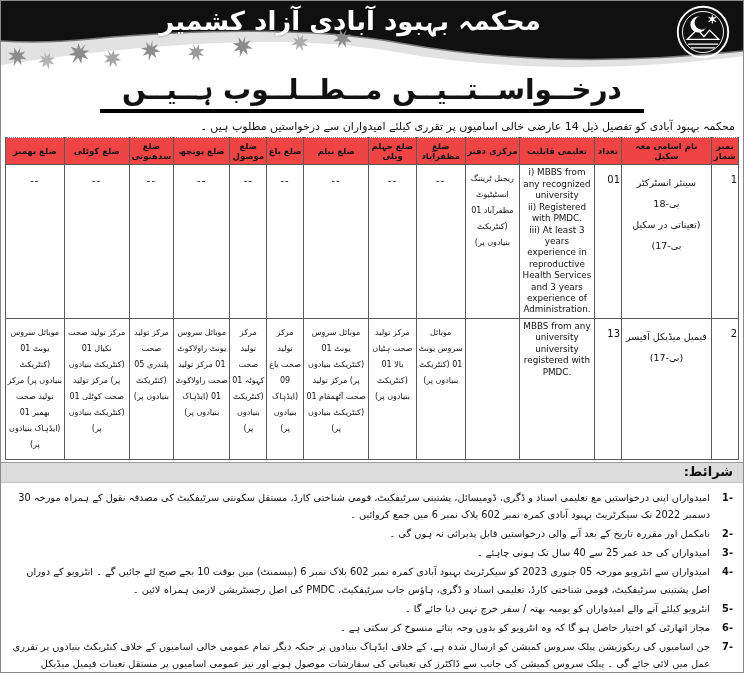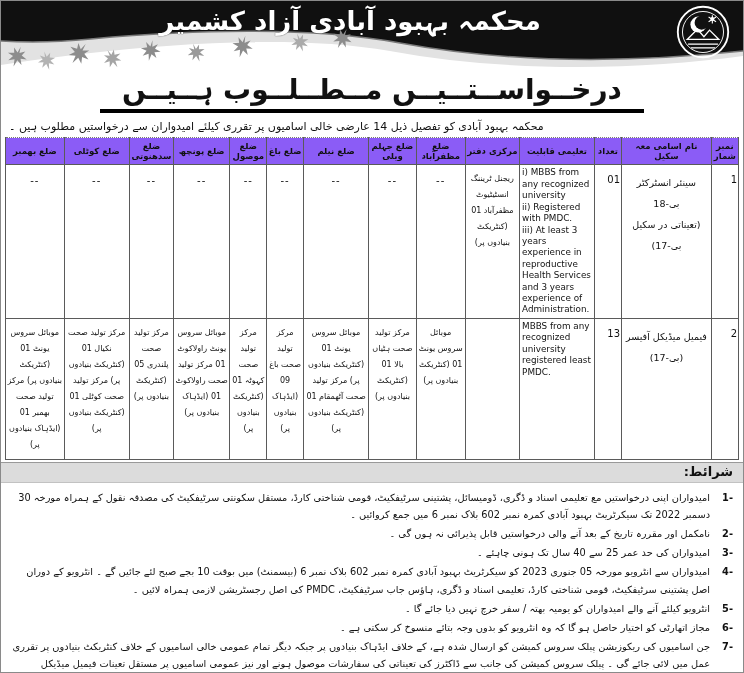--- a/index.html
+++ b/index.html
@@ -17,34 +17,34 @@
     white-space:nowrap;text-shadow:0 0 1px #000;
   }
   .logo{position:absolute;top:3px;right:12px;width:56px;height:56px;}
   
   .main-heading{text-align:center;margin-top:-4px;height:42px;}
   .main-heading span{
     display:inline-block;font-size:28px;font-weight:bold;direction:rtl;
     border-bottom:4px solid #000;padding:0 22px 3px;line-height:1.1;
   }
   
-  .intro{direction:rtl;text-align:left;font-size:11px;padding:2px 8px 3px;line-height:1.4;}
+  .intro{direction:rtl;text-align:right;font-size:11px;padding:2px 8px 3px;line-height:1.4;}
   
   table.vac{
     width:calc(100% - 8px);margin:0 4px;border-collapse:collapse;
     table-layout:fixed;direction:rtl;
   }
   table.vac th,table.vac td{border:1px solid #5a5a5a;overflow:hidden;}
   table.vac th{
-    font-size:8.5px;font-weight:bold;padding:3px 1px;background:#8b5cf6;
+    font-size:8.5px;font-weight:bold;padding:3px 1px;background:#ef4444;
     border-top:1px dotted #777;
   }
   td.ur{font-size:8px;text-align:center;vertical-align:top;padding:6px 1px;line-height:2.0;}
   td.urname{font-size:9.5px;text-align:center;vertical-align:top;padding:8px 2px;line-height:2.2;}
-  td.en{font-size:8.8px;direction:ltr;text-align:left;vertical-align:top;padding:2px 2px;line-height:1.3;}
+  td.en{font-size:8.8px;direction:ltr;text-align:center;vertical-align:top;padding:2px 2px;line-height:1.3;}
   td.numcell{font-size:10px;vertical-align:top;padding-top:9px;}
   td.dash{font-size:10px;text-align:center;vertical-align:top;padding-top:10px;letter-spacing:1px;}
   
   .shara{
     background:#dcdcdc;border-top:1px solid #999;border-bottom:1px solid #c2c2c2;
     direction:rtl;font-weight:bold;font-size:13px;padding:1px 10px 3px;margin-top:2px;
   }
   .conds{padding:4px 10px 0 10px;}
   .cond{direction:rtl;display:flex;gap:7px;font-size:9.8px;line-height:1.75;margin:2px 0;}
   .cnum{font-weight:bold;min-width:16px;direction:ltr;text-align:right;}
@@ -132,21 +132,21 @@
           <td class="dash">--</td>
           <td class="dash">--</td>
           <td class="dash">--</td>
           <td class="dash">--</td>
           <td class="dash">--</td>
         </tr>
         <tr style="height: 102px;">
           <td class="numcell">2</td>
           <td class="urname">فیمیل میڈیکل آفیسر<br>(بی-17)</td>
           <td class="numcell">13</td>
-          <td class="en">MBBS from any recognized university registered least PMDC.</td>
+          <td class="en">MBBS from any university university registered with PMDC.</td>
           <td class="ur"></td>
           <td class="ur">موبائل سروس یونٹ 01 (کنٹریکٹ بنیادوں پر)</td>
           <td class="ur">مرکز تولید صحت ہٹیاں بالا 01 (کنٹریکٹ بنیادوں پر)</td>
           <td class="ur">موبائل سروس یونٹ 01 (کنٹریکٹ بنیادوں پر) مرکز تولید صحت آٹھمقام 01 (کنٹریکٹ بنیادوں پر)</td>
           <td class="ur">مرکز تولید صحت باغ 09 (ایڈہاک بنیادوں پر)</td>
           <td class="ur">مرکز تولید صحت کہوٹہ 01 (کنٹریکٹ بنیادوں پر)</td>
           <td class="ur">موبائل سروس یونٹ راولاکوٹ 01 مرکز تولید صحت راولاکوٹ 01 (ایڈہاک بنیادوں پر)</td>
           <td class="ur">مرکز تولید صحت پلندری 05 (کنٹریکٹ بنیادوں پر)</td>
           <td class="ur">مرکز تولید صحت نکیال 01 (کنٹریکٹ بنیادوں پر) مرکز تولید صحت کوٹلی 01 (کنٹریکٹ بنیادوں پر)</td>
           <td class="ur">موبائل سروس یونٹ 01 (کنٹریکٹ بنیادوں پر) مرکز تولید صحت بھمبر 01 (ایڈہاک بنیادوں پر)</td>

